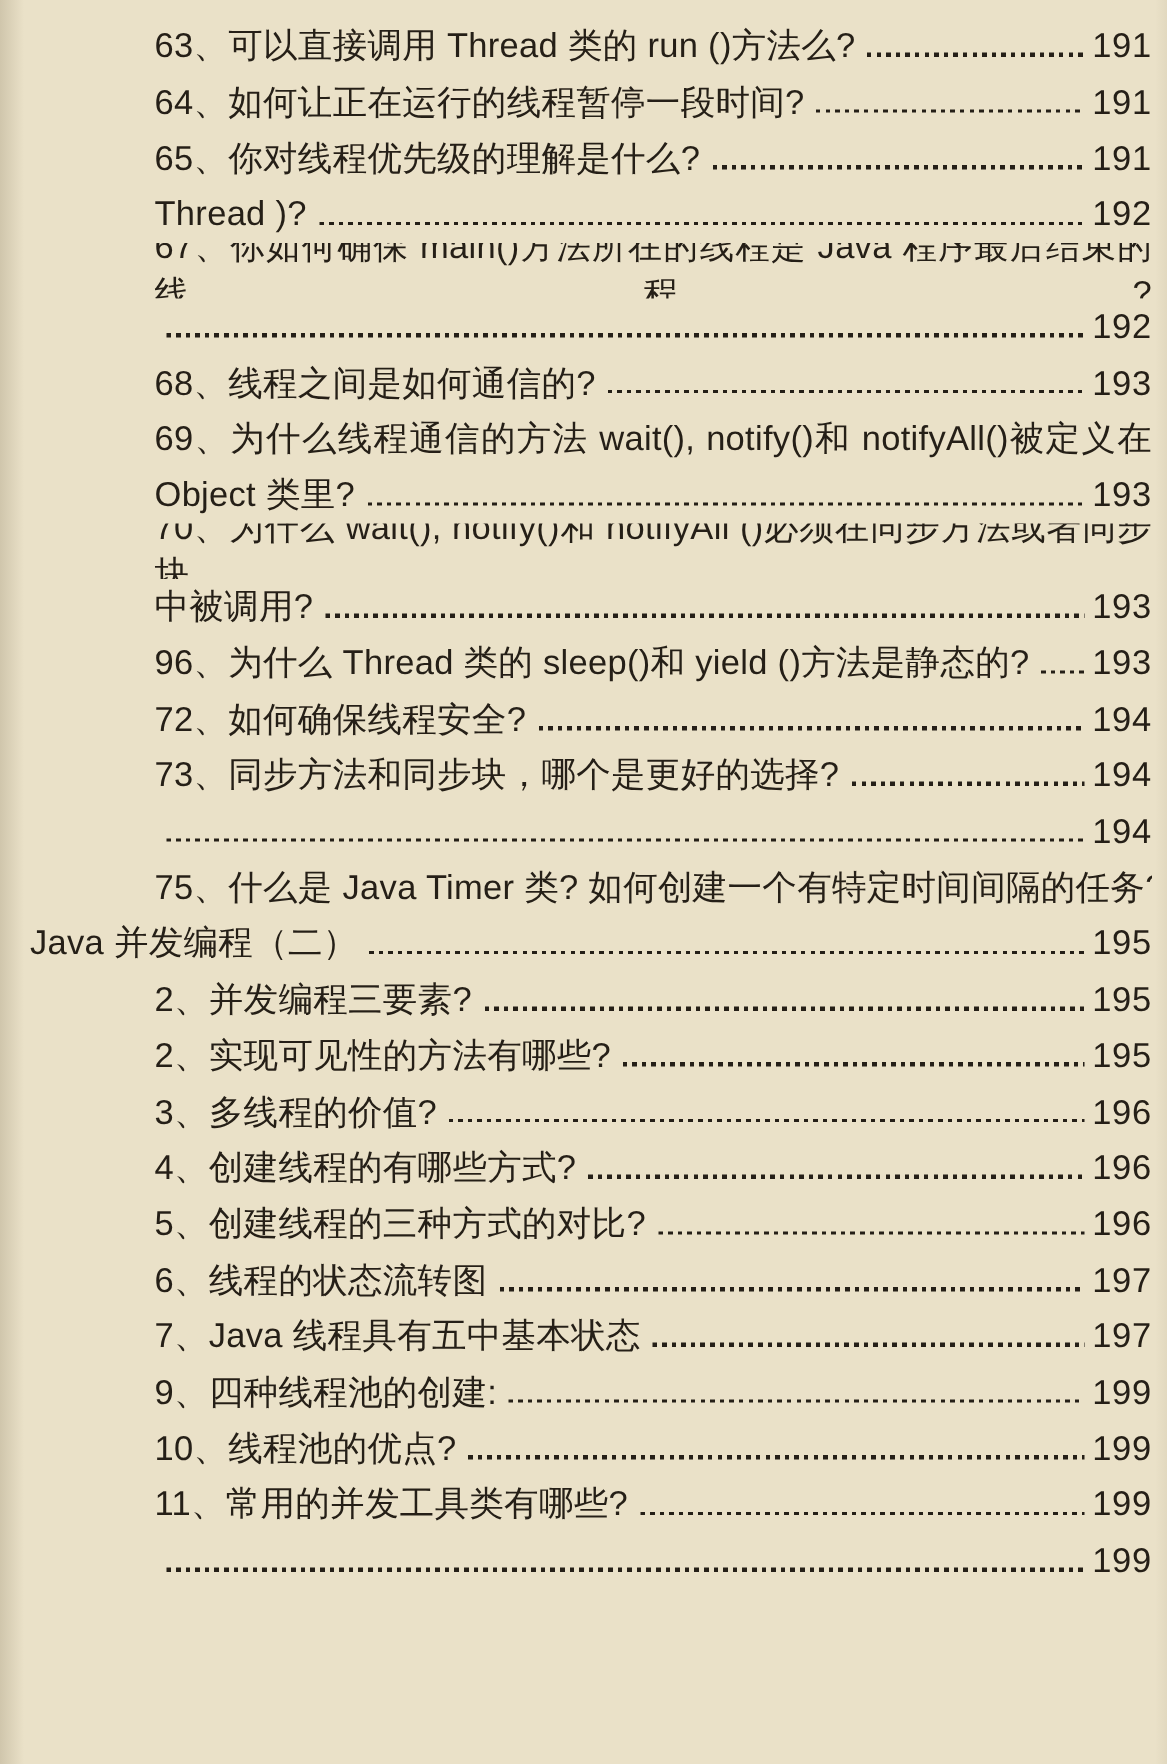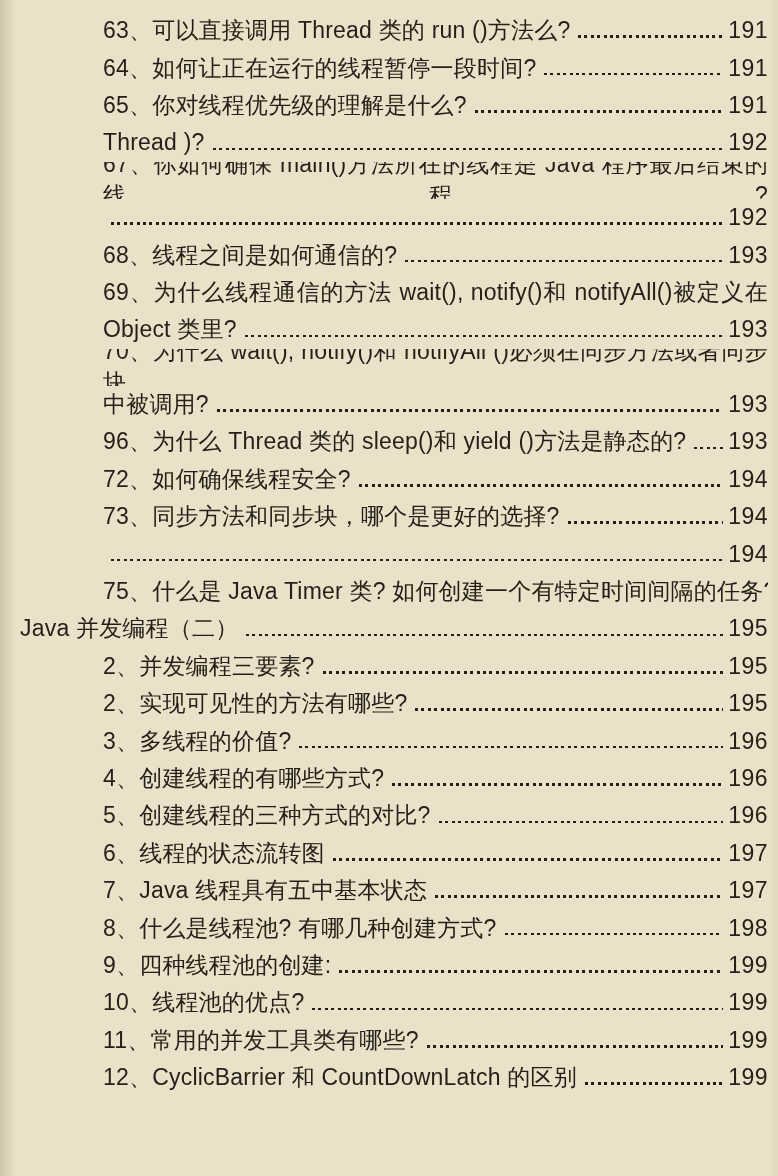--- a/index.html
+++ b/index.html
@@ -193,43 +193,37 @@
     <span class="leader"></span>
     <span class="page-num">197</span>
   </div>
 
   <div class="row entry">
     <span class="txt">7、Java 线程具有五中基本状态</span>
     <span class="leader"></span>
     <span class="page-num">197</span>
   </div>
 
-  <div class="row entry">
-    <span class="txt">8、什么是线程池? 有哪几种创建方式?</span>
-    <span class="leader"></span>
-    <span class="page-num">198</span>
-  </div>
 
   <div class="row entry">
     <span class="txt">9、四种线程池的创建:</span>
     <span class="leader"></span>
     <span class="page-num">199</span>
   </div>
 
   <div class="row entry">
     <span class="txt">10、线程池的优点?</span>
     <span class="leader"></span>
     <span class="page-num">199</span>
   </div>
 
   <div class="row entry">
     <span class="txt">11、常用的并发工具类有哪些?</span>
     <span class="leader"></span>
     <span class="page-num">199</span>
   </div>
 
   <div class="row entry">
-    <span class="txt">12、CyclicBarrier 和 CountDownLatch 的区别</span>
     <span class="leader"></span>
     <span class="page-num">199</span>
   </div>
 
 </div>
 
 </body></html>

